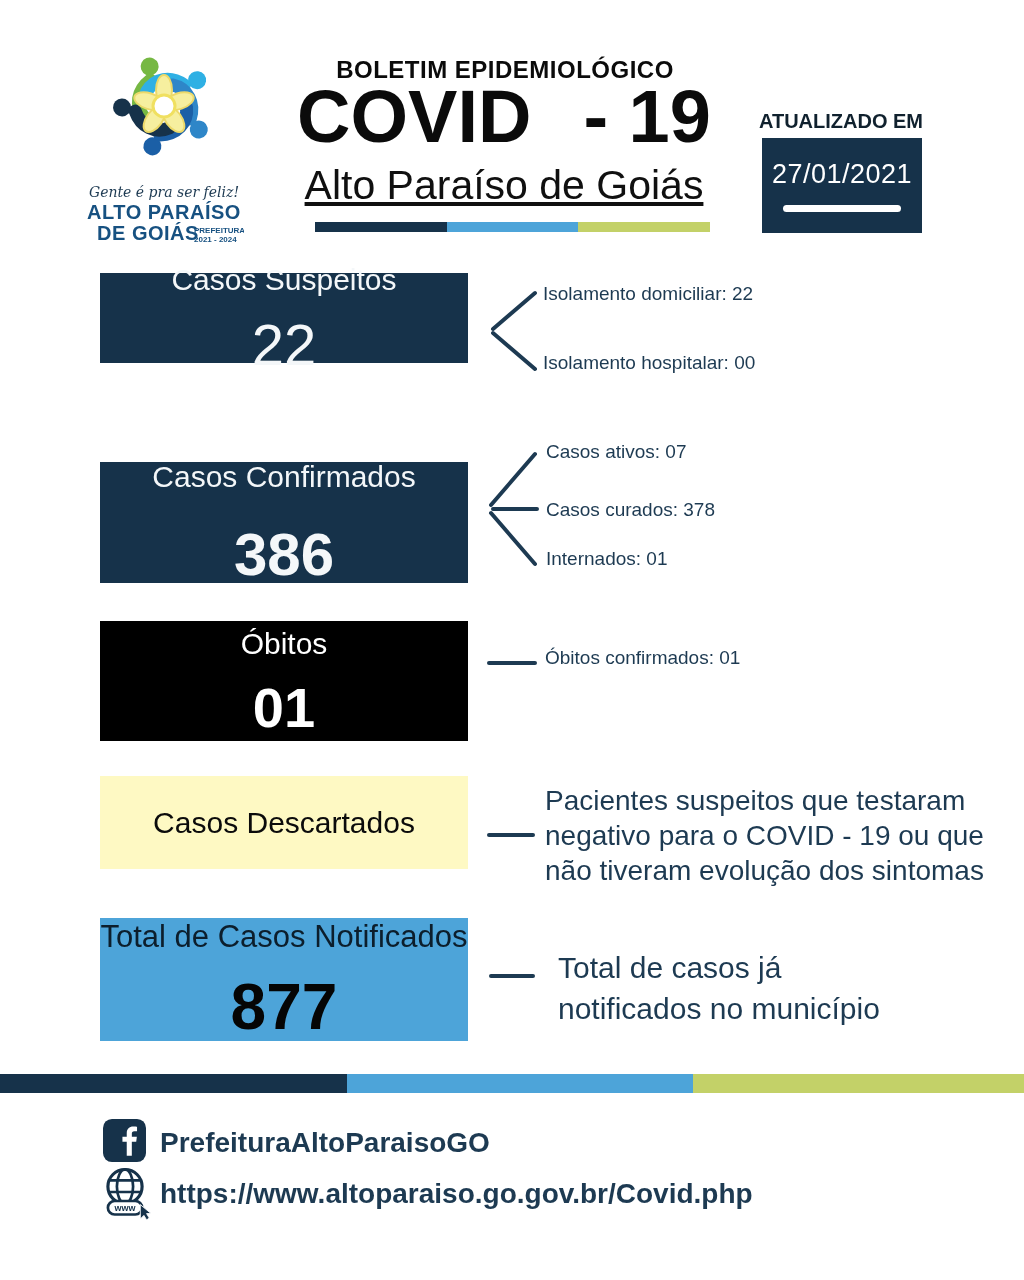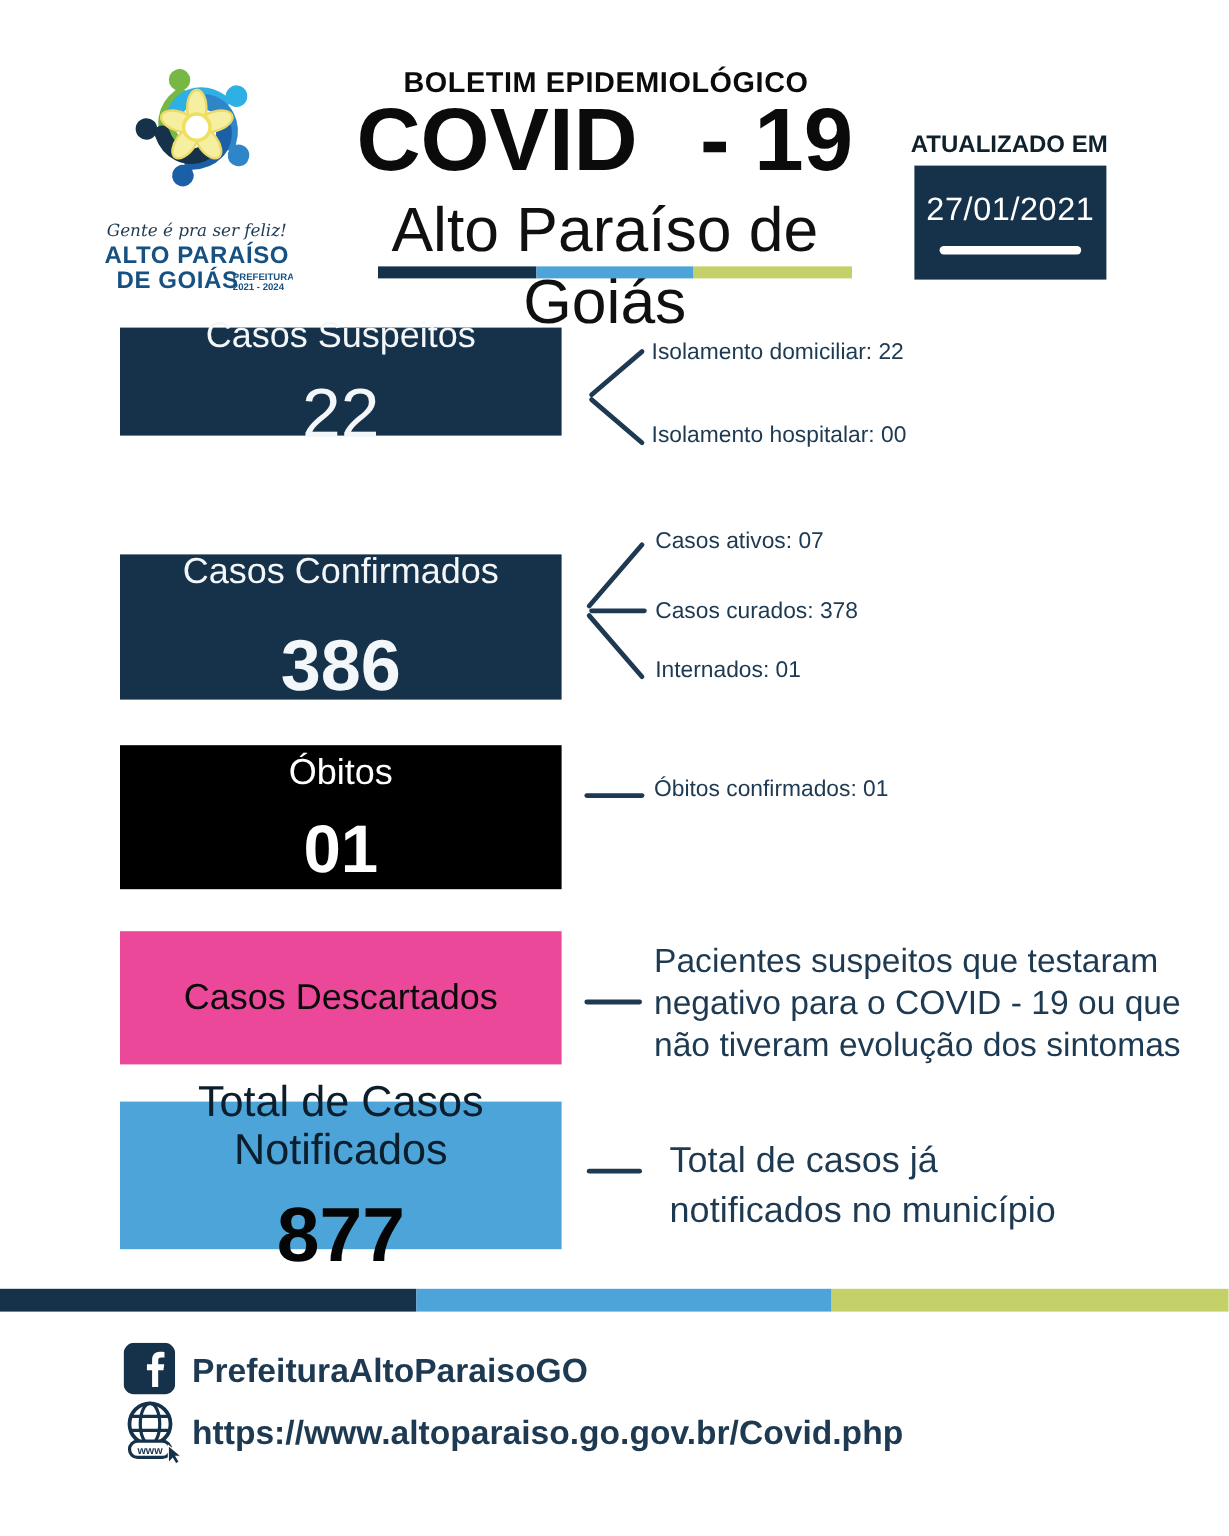--- a/index.html
+++ b/index.html
@@ -7,43 +7,43 @@
         font-family:"Liberation Sans",sans-serif;overflow:hidden;}
 
   
   .logo{position:absolute;left:86px;top:44px;width:158px;height:202px;}
   .kicker{position:absolute;left:295px;top:56px;width:420px;text-align:center;
           font-size:24px;font-weight:800;letter-spacing:.5px;color:#0b0b0b;}
   .title-row{position:absolute;left:288px;top:78px;width:432px;display:flex;
              justify-content:center;align-items:baseline;gap:52px;
              font-size:74px;font-weight:800;color:#0b0b0b;line-height:1.05;}
   .subtitle{position:absolute;left:288px;top:162px;width:432px;text-align:center;
-            font-size:52px;font-weight:500;color:#101010;}
+            font-size:41px;font-weight:500;color:#101010;text-decoration:underline;}
   .title-bar{position:absolute;left:315px;top:222px;width:395px;height:10px;display:flex;}
   .title-bar .seg{flex:1;}
   .seg-navy{background:#16324a;} .seg-blue{background:#4da4d9;} .seg-green{background:#c3d168;}
 
   .updated-label{position:absolute;left:756px;top:110px;width:170px;text-align:center;
                  font-size:20px;font-weight:800;color:#10212e;}
   .updated-box{position:absolute;left:762px;top:138px;width:160px;height:95px;background:#16324a;
                display:flex;flex-direction:column;align-items:center;justify-content:center;}
   .updated-date{font-size:27px;font-weight:400;color:#ffffff;letter-spacing:.5px;}
   .updated-underline{width:118px;height:7px;background:#ffffff;border-radius:4px;margin-top:15px;}
 
   
   .card{position:absolute;left:100px;width:368px;display:flex;flex-direction:column;
         align-items:center;justify-content:center;text-align:center;}
   .card-label{font-size:30px;font-weight:500;line-height:1.1;}
   .card-value{font-weight:700;line-height:1.0;margin-top:20px;}
   .card.navy{background:#16324a;color:#f4f7f9;}
   .c1{top:273px;height:90px;text-align:center;} .c1 .card-value{font-size:58px;font-weight:400;}
   .c2{top:462px;height:121px;gap:12px;} .c2 .card-value{font-size:60px;}
   .c3{top:621px;height:120px;background:#000000;color:#ffffff;} .c3 .card-value{font-size:56px;}
-  .c4{top:776px;height:111px;background:#ec4899;color:#0b0b0b;} .c4 .card-value{font-size:58px;color:#050505;}
-  .c5{top:918px;height:123px;background:#4da4d9;color:#0c1e2c;} .c5 .card-label{font-size:36px;}
+  .c4{top:776px;height:93px;background:#fef9c3;color:#0b0b0b;} .c4 .card-value{font-size:58px;color:#050505;}
+  .c5{top:918px;height:123px;background:#4da4d9;color:#0c1e2c;} .c5 .card-label{font-size:31px;}
   .c5 .card-value{font-size:64px;color:#050505;}
 
   
   .conn{position:absolute;}
   .conn1{left:487px;top:289px;}
   .conn2{left:483px;top:450px;}
   .dash{position:absolute;height:4px;background:#1d3a52;border-radius:2px;}
   .dash3{left:487px;top:661px;width:50px;}
   .dash4{left:487px;top:833px;width:48px;}
   .dash5{left:489px;top:974px;width:46px;}

